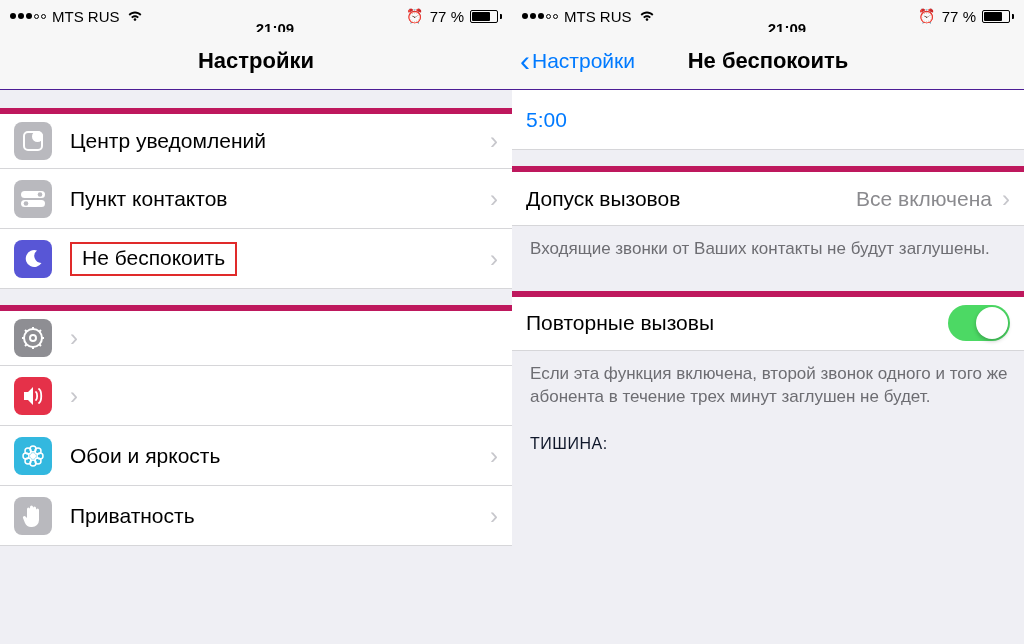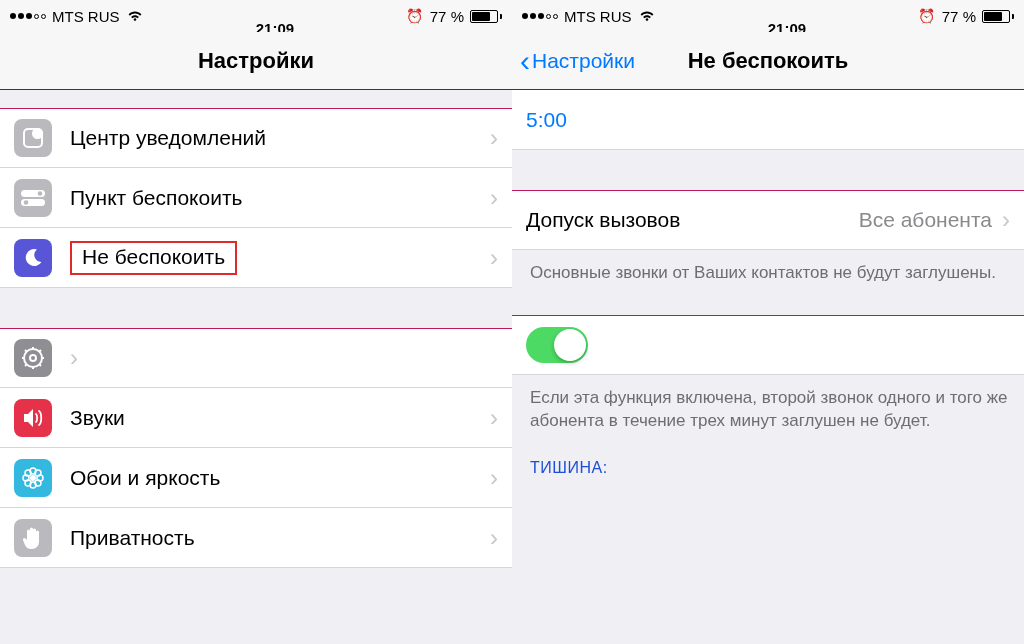--- a/index.html
+++ b/index.html
@@ -56,50 +56,50 @@
     justify-content: center;
     position: relative;
   }
   .nav-title { font-size: 22px; font-weight: 600; color:#000;}
   .nav-back {
     position: absolute; left: 8px; display: flex; align-items: center;
     color: #007aff; font-size: 21px; font-weight: 400;
   }
   .nav-back .chev { font-size: 30px; line-height:1; margin-right:2px; font-weight:300;}
   .content { flex:1; overflow:hidden; }
-  .group { margin-top: 40px; }
+  .group { margin-top: 16px; }
   .group.first { margin-top: 18px; }
   .cell {
     background:#fff; min-height: 60px;
     display:flex; align-items:center;
     padding: 8px 14px 8px 14px;
     border-bottom: 1px solid #d6d6d9;
     position: relative;
   }
-  .group .cell:first-child { border-top: 1px solid #be185d; }
+  .group .cell:first-child { border-top: 6px solid #be185d; }
   .cell .icon-box {
     width: 38px; height: 38px; border-radius: 8px;
     margin-right: 18px; flex-shrink:0;
     display:flex; align-items:center; justify-content:center;
     color:#fff;
   }
   .cell .label { font-size: 21px; color:#000; flex:1; }
   .cell .value-label { font-size: 21px; color:#8a8a8e; margin-right: 10px;}
   .cell .value-blue { font-size: 21px; color:#007aff; margin-right: 14px;}
   .cell .chevron {
     color:#c7c7cc; font-size:24px; font-weight:300;
   }
   .highlight-box {
     border: 2.5px solid #e02a2a; padding: 2px 10px 4px 10px; display:inline-block;
   }
   .footer-text {
     font-size: 17px; color:#6d6d72; padding: 12px 16px 8px 18px; line-height:1.35;
   }
   .section-header {
-    font-size: 16px; color:#1d4ed8; padding: 18px 16px 6px 18px; letter-spacing:0.5px;
+    font-size: 16px; color:#0f172a; padding: 18px 16px 6px 18px; letter-spacing:0.5px;
   }
   .toggle {
     width: 62px; height: 36px; border-radius: 18px; background:#4cd964;
     position: relative; flex-shrink:0;
   }
   .toggle .knob {
     width: 32px; height:32px; background:#fff; border-radius:50%;
     position:absolute; right:2px; top:2px;
     box-shadow: 0 2px 4px rgba(0,0,0,0.25);
   }
@@ -163,21 +163,21 @@
       </div>
       <div class="cell">
         <div class="icon-box ic-control">
           <svg width="24" height="16" viewBox="0 0 24 16">
               <rect x="0" y="0" width="24" height="7" rx="3.5" fill="#fff"></rect>
               <circle cx="19" cy="3.5" r="2.3" fill="#b9b9be"></circle>
               <rect x="0" y="9" width="24" height="7" rx="3.5" fill="#fff"></rect>
               <circle cx="5" cy="12.5" r="2.3" fill="#b9b9be"></circle>
             </svg>
         </div>
-        <span class="label">Пункт беспокоить</span>
+        <span class="label">Пункт контактов</span>
         <span class="chevron">›</span>
       </div>
       <div class="cell">
         <div class="icon-box ic-dnd">
           <svg width="22" height="22" viewBox="0 0 22 22">
               <path d="M15 2.5A8.5 8.5 0 1 0 19.5 15 7 7 0 0 1 15 2.5z" fill="#fff"></path>
             </svg>
         </div>
         <span class="label">
           <span class="highlight-box">Не беспокоить</span>
@@ -206,21 +206,20 @@
         </div>
         <span class="chevron">›</span>
       </div>
       <div class="cell">
         <div class="icon-box ic-sounds">
           <svg width="24" height="20" viewBox="0 0 24 20">
               <path d="M3 6h4l5-5v18l-5-5H3z" fill="#fff"></path>
               <path d="M15 6c1.5 1 1.5 7 0 8M18 3c3 2 3 12 0 14" stroke="#fff" stroke-width="1.8" fill="none" stroke-linecap="round"></path>
             </svg>
         </div>
-        <span class="label">Звуки</span>
         <span class="chevron">›</span>
       </div>
       <div class="cell">
         <div class="icon-box ic-wall">
           <svg width="24" height="24" viewBox="0 0 24 24">
               <circle cx="12" cy="12" r="3" fill="#fff"></circle>
               <g fill="none" stroke="#fff" stroke-width="1.5">
                 <circle cx="12" cy="5" r="3"></circle>
                 <circle cx="12" cy="19" r="3"></circle>
                 <circle cx="5" cy="12" r="3"></circle>
@@ -288,28 +287,29 @@
 
   <div class="content">
     <div class="cell" style="border-top:none;">
       <span class="value-blue">5:00</span>
     </div>
 
     <div class="group">
       <div class="cell">
         <span class="label" style="flex:0 1 auto; margin-right:20px;">Допуск вызовов</span>
         <span style="flex:1"></span>
-        <span class="value-label">Все абонента</span>
-        <span class="chevron">›</span>
-      </div>
-    </div>
-    <div class="footer-text">Основные звонки от Ваших контактов не будут заглушены.</div>
+        <span class="value-label">Все включена</span>
+        <span class="chevron">›</span>
+      </div>
+    </div>
+    <div class="footer-text">Входящие звонки от Ваших контакты не будут заглушены.</div>
 
     <div class="group" style="margin-top:22px;">
       <div class="cell">
+        <span class="label">Повторные вызовы</span>
         <div class="toggle">
             <div class="knob"></div>
           </div>
       </div>
     </div>
     <div class="footer-text">Если эта функция включена, второй звонок одного и того же абонента в течение трех минут заглушен не будет.</div>
 
     <div class="section-header">ТИШИНА:</div>
   </div>
 </div>

